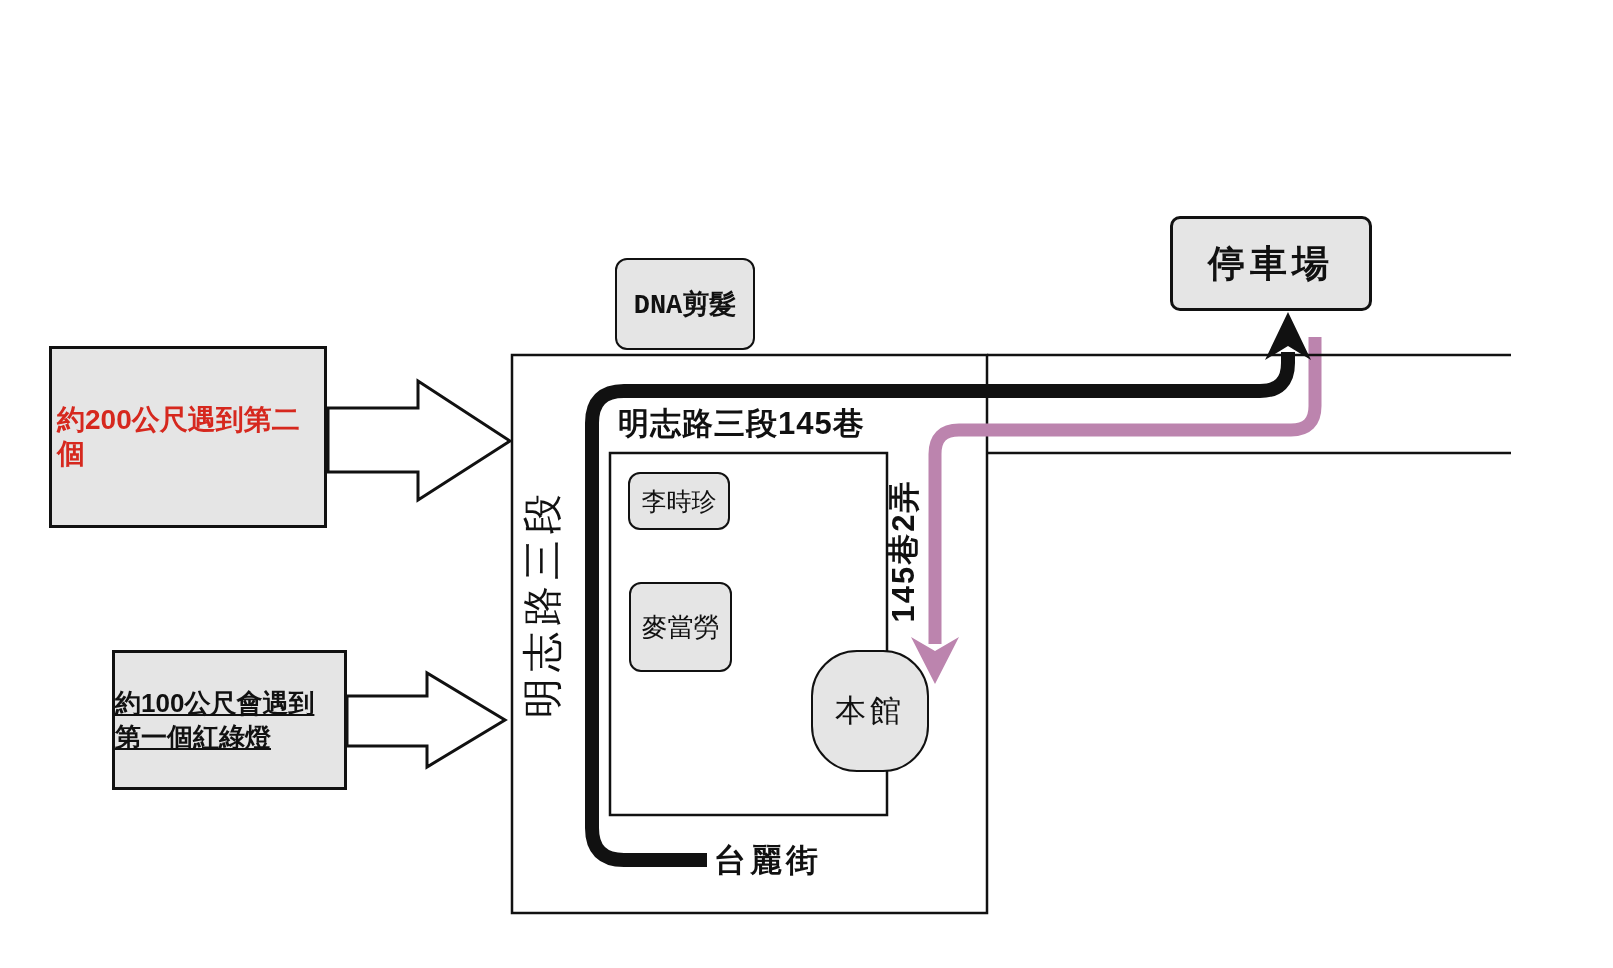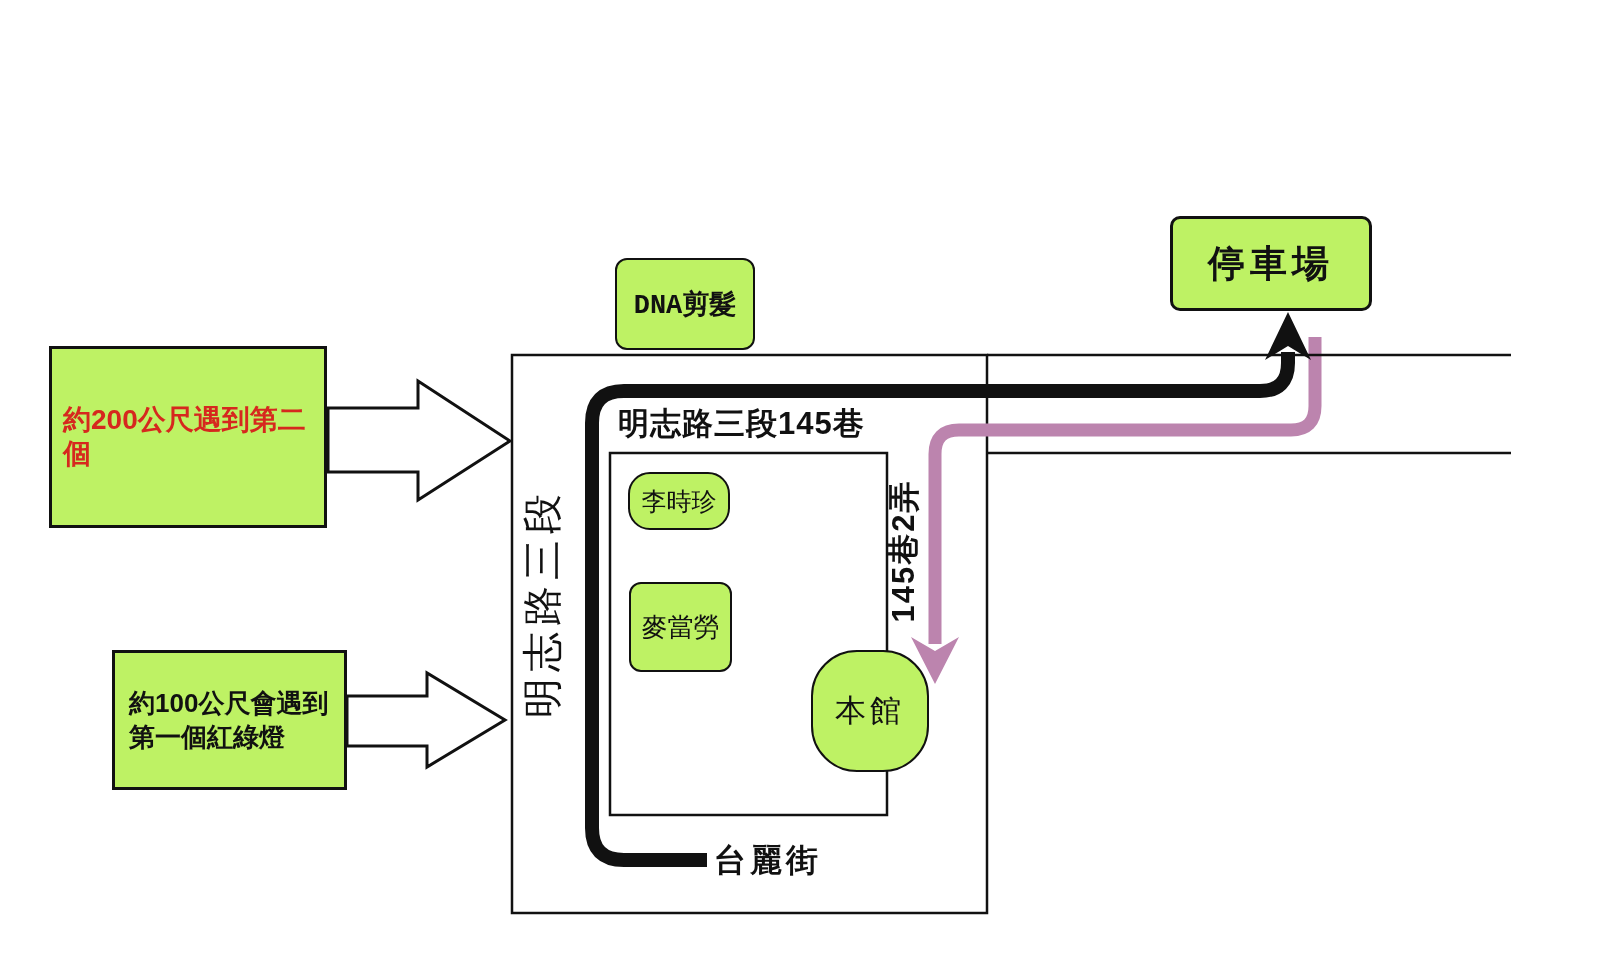--- a/index.html
+++ b/index.html
@@ -2,21 +2,21 @@
 <html><head>
 <meta charset="utf-8">
 <style>
   html,body{margin:0;padding:0;background:#ffffff;}
   #stage{
     position:relative;width:1613px;height:968px;background:#ffffff;overflow:hidden;
     font-family:"Liberation Sans", sans-serif;color:#111111;
   }
   #routes{position:absolute;left:0;top:0;z-index:1;}
   .box{
-    position:absolute;z-index:2;background:#bef264;border:3px solid #111111;
+    position:absolute;z-index:2;background:#e5e5e5;border:3px solid #111111;
     display:flex;align-items:center;justify-content:center;box-sizing:border-box;
   }
   .rounded{border-radius:12px;border-width:2.5px;}
   .label{position:absolute;z-index:2;white-space:nowrap;}
   .vlabel{
     position:absolute;z-index:2;white-space:nowrap;
     transform:translate(-50%,-50%) rotate(-90deg);
   }
   .bold{font-weight:bold;}
   .note-lines{line-height:34px;font-size:28px;font-weight:bold;}
@@ -48,34 +48,34 @@
   <div class="box rounded" style="left:1170px;top:216px;width:202px;height:95px;border-width:3px;border-radius:10px;">
     <span class="bold" style="font-size:37px;letter-spacing:5px;">停車場</span>
   </div>
 
 
   <div class="box rounded" style="left:615px;top:258px;width:140px;height:92px;font-family:Liberation Mono, monospace;">
     <span class="bold" style="font-size:27px;">DNA剪髮</span>
   </div>
 
   <div class="box" style="left:49px;top:346px;width:278px;height:182px;justify-content:flex-start;">
-    <div class="note-lines" style="color:#d6281e;padding-left:11px;">
+    <div class="note-lines" style="color:#d6281e;padding-left:5px;">
       <div>約200公尺遇到第二個</div>
     </div>
   </div>
 
   <div class="box" style="left:112px;top:650px;width:235px;height:140px;justify-content:flex-start;">
-    <div class="note-lines" style="font-size:26px;padding-left:14px;">
+    <div class="note-lines" style="font-size:26px;padding-left:0;text-decoration:underline;">
       <div>約100公尺會遇到</div>
       <div>第一個紅綠燈</div>
     </div>
   </div>
 
 
-  <div class="box rounded" style="left:628px;top:472px;width:102px;height:58px;border-radius:22px;">
+  <div class="box rounded" style="left:628px;top:472px;width:102px;height:58px;border-radius:12px;">
     <span style="font-size:25px;font-weight:500;">李時珍</span>
   </div>
 
   <div class="box" style="left:811px;top:650px;width:118px;height:122px;border-width:2.5px;border-radius:46px;">
     <span style="font-size:31px;font-weight:500;letter-spacing:4px;">本館</span>
   </div>
 
   <div class="box rounded" style="left:629px;top:582px;width:103px;height:90px;">
     <span style="font-size:26px;font-weight:500;">麥當勞</span>
   </div>

